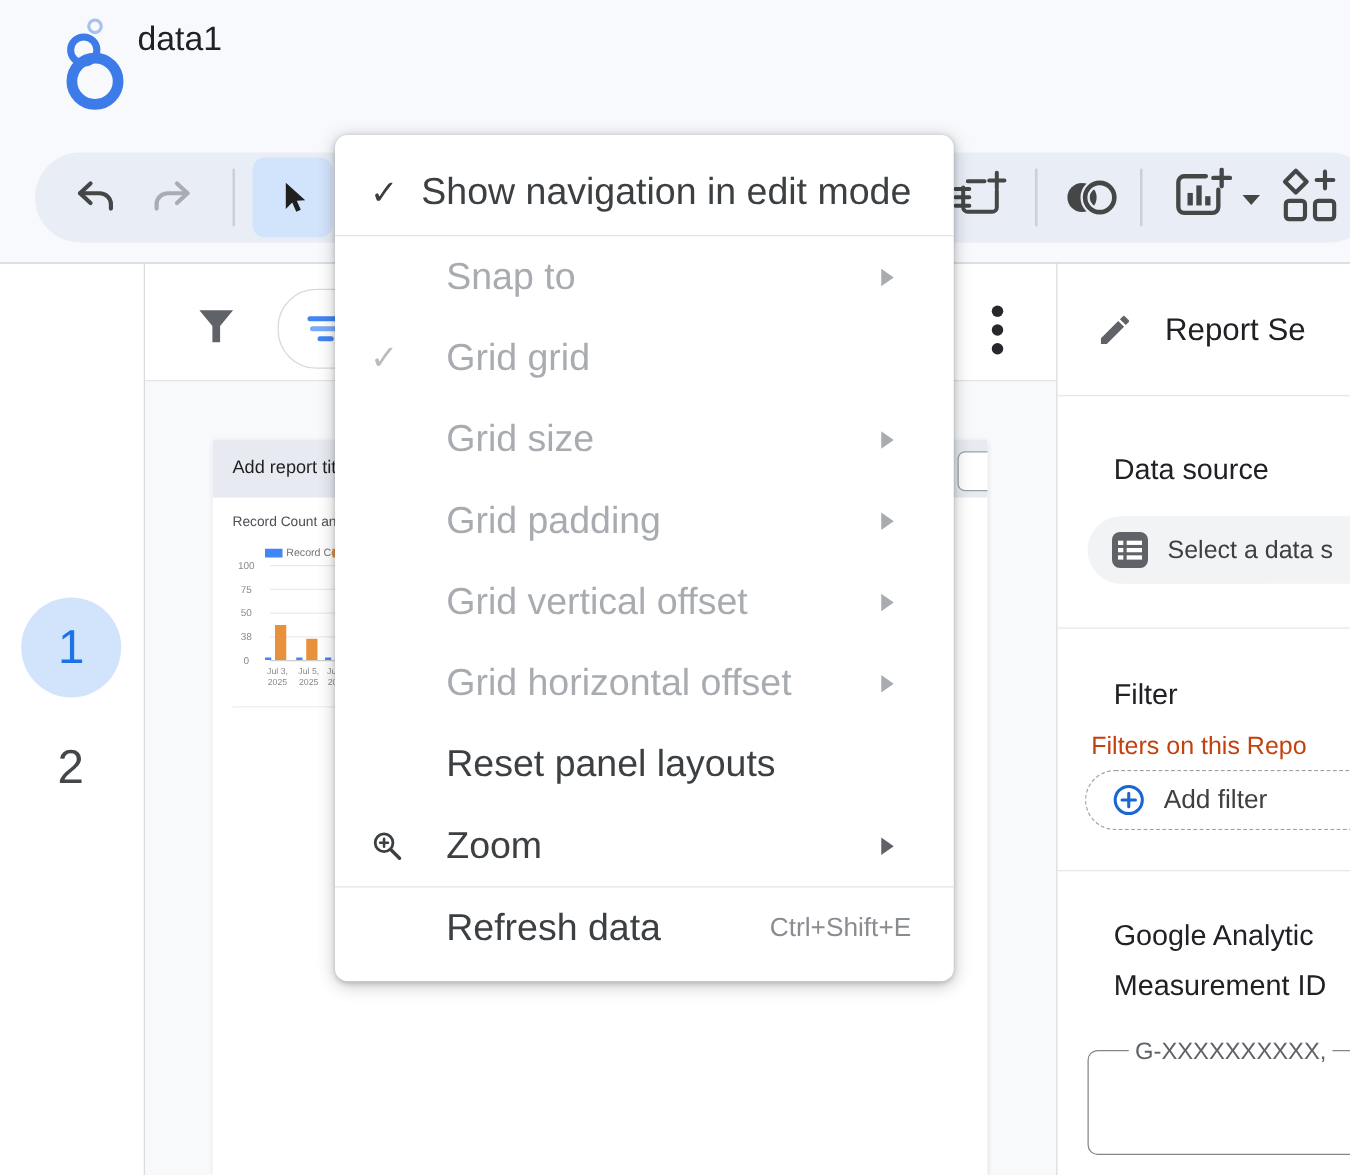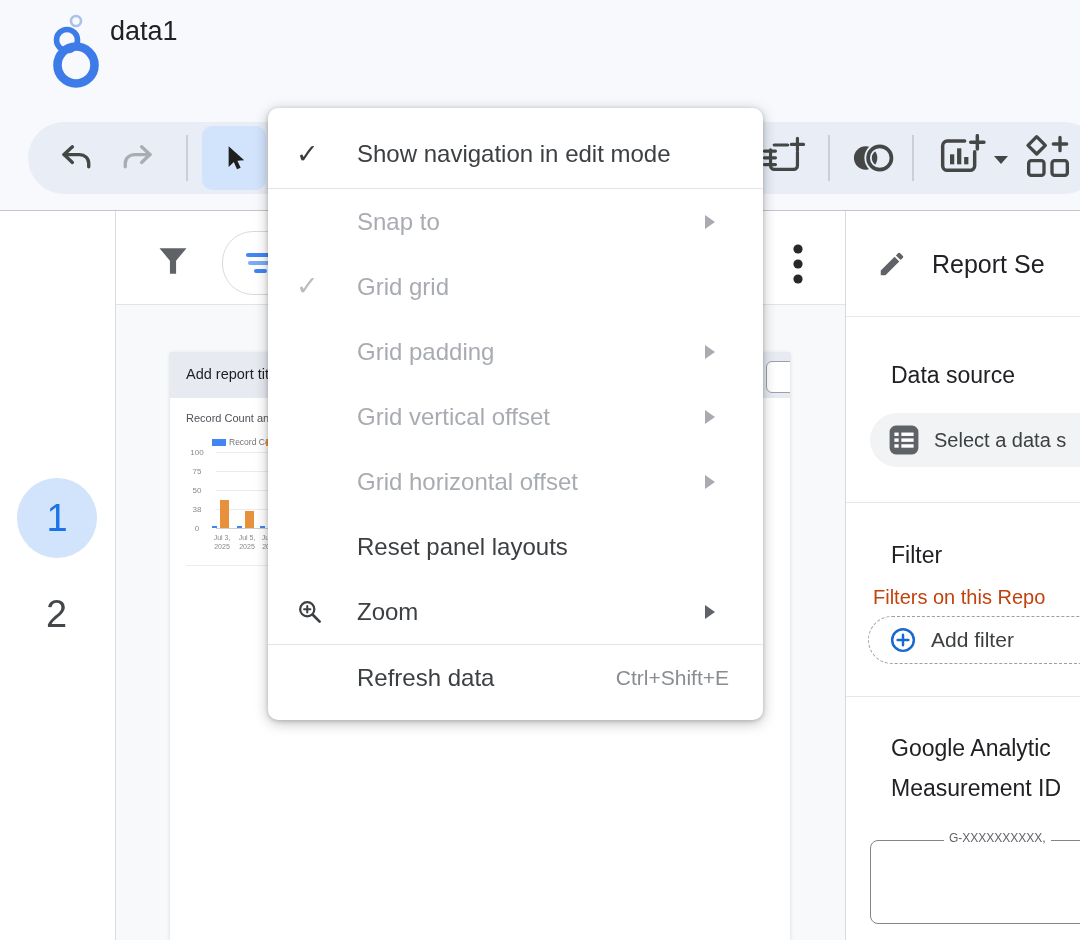--- a/index.html
+++ b/index.html
@@ -59,32 +59,32 @@
   #panel-title{left:932px;top:250px;font-size:25px;color:#202124;white-space:nowrap}
   .panel-h{position:absolute;left:891px;font-size:23px;font-weight:500;color:#202124;white-space:nowrap}
   .panel-sub{position:absolute;left:873px;font-size:20px;color:#c2410c;white-space:nowrap}
   #select-pill{left:870px;top:413px;width:240px;height:54px;background:#f1f3f4;border-radius:27px;
                display:flex;align-items:center;padding-left:18px;box-sizing:border-box}
   #select-pill span.lbl{font-size:20px;color:#3c4043;margin-left:14px;white-space:nowrap}
   #add-filter-chip{left:868px;top:616px;width:240px;height:48px;border:1.5px dashed #9aa0a6;border-radius:25px;
                display:flex;align-items:center;padding-left:20px;box-sizing:border-box;background:#fff}
   #add-filter-chip span.lbl{font-size:21px;color:#3c4043;margin-left:14px;white-space:nowrap}
   #ga-field{left:870px;top:840px;width:240px;height:82px;border:1.5px solid #80868b;border-radius:8px;background:#fff}
-  #ga-field-label{left:944px;top:831px;font-size:12px;color:#5f6368;background:#fff;padding:0 5px;white-space:nowrap}
+  #ga-field-label{left:903px;top:831px;font-size:19px;color:#5f6368;background:#fff;padding:0 5px;white-space:nowrap}
 
   
   #view-menu{left:268px;top:108px;width:495px;background:#fff;border-radius:10px;
              box-shadow:0 3px 14px rgba(0,0,0,.25),0 1px 4px rgba(0,0,0,.18);
              padding:12px 0 10px 0;z-index:20}
   .vm-row{height:65px;display:flex;align-items:center;padding:0 34px 0 28px;position:relative}
   .vm-row.first{height:68px}
   .vm-lead{width:61px;display:flex;align-items:center}
   .vm-check{font-size:27px;color:#3a3d40;line-height:1}
   .vm-check.gray{color:#b9bcc0}
-  .vm-label{font-size:24px;color:#3c4043;white-space:nowrap}
+  .vm-label{font-size:30px;color:#3c4043;white-space:nowrap}
   .vm-row.disabled .vm-label{color:#a8acb1}
   .vm-shortcut{margin-left:auto;font-size:21px;color:#898d92;white-space:nowrap}
   .vm-caret{position:absolute;right:48px;width:0;height:0;border-top:7px solid transparent;
             border-bottom:7px solid transparent;border-left:10px solid #5f6368}
   .vm-caret.gray{border-left-color:#a8acb1}
   .vm-divider{height:1px;background:#e4e4e4}
 </style>
 </head>
 <body>
 
@@ -287,20 +287,25 @@
       <span class="vm-caret gray"></span>
     </div>
     <div class="vm-row disabled">
       <span class="vm-lead">
         <span class="vm-check gray">✓</span>
       </span>
       <span class="vm-label">Grid grid</span>
     </div>
     <div class="vm-row disabled">
       <span class="vm-lead"></span>
+      <span class="vm-label">Grid size</span>
+      <span class="vm-caret gray"></span>
+    </div>
+    <div class="vm-row disabled">
+      <span class="vm-lead"></span>
       <span class="vm-label">Grid padding</span>
       <span class="vm-caret gray"></span>
     </div>
     <div class="vm-row disabled">
       <span class="vm-lead"></span>
       <span class="vm-label">Grid vertical offset</span>
       <span class="vm-caret gray"></span>
     </div>
     <div class="vm-row disabled">
       <span class="vm-lead"></span>

